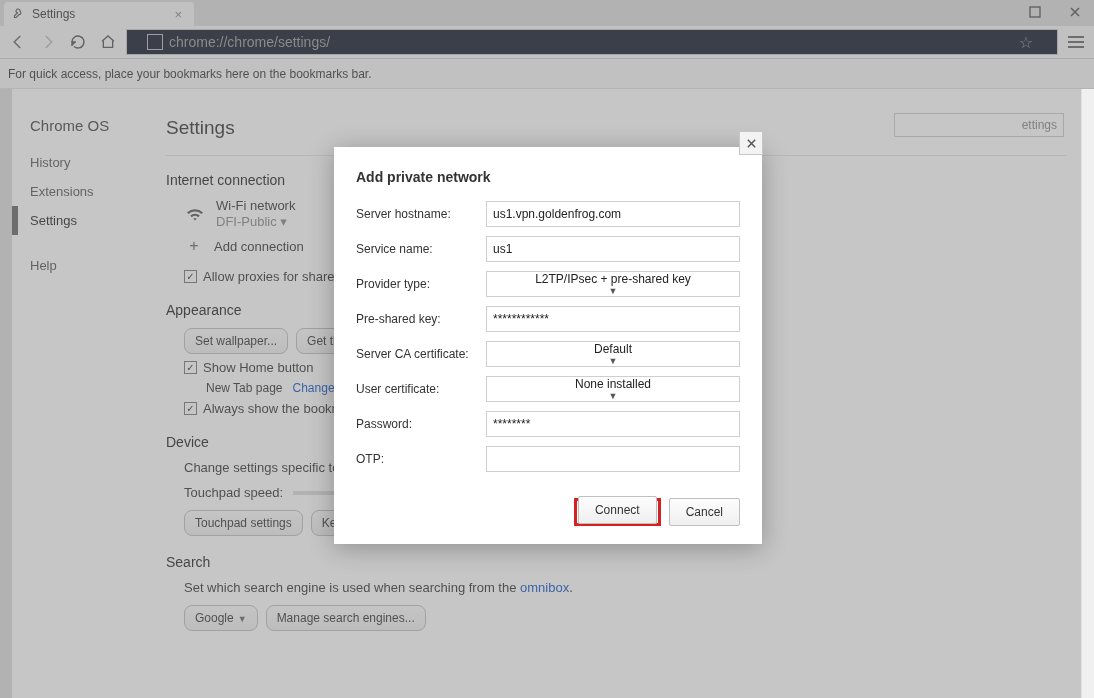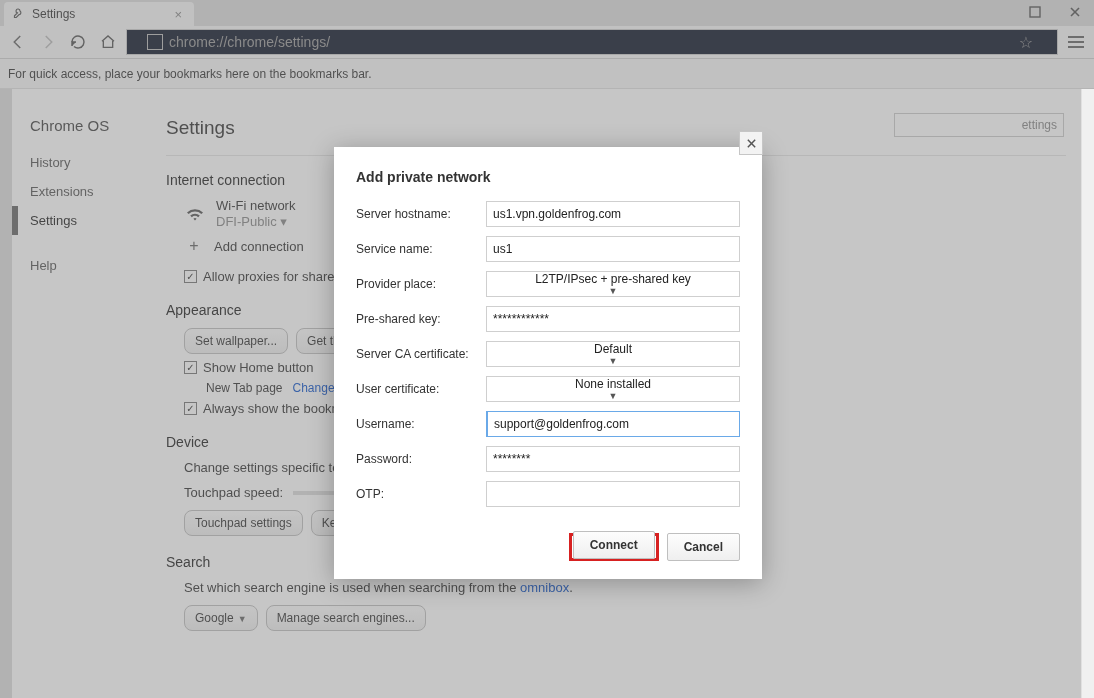--- a/index.html
+++ b/index.html
@@ -68,21 +68,21 @@
   .dialog h2 { font-size:14px; font-weight:bold; color:#333; margin-bottom:16px; }
   .dlg-close { position:absolute; top:-16px; right:-1px; width:24px; height:24px; border:1px solid #c6c6c6; background:#f3f3f3; display:flex; align-items:center; justify-content:center; cursor:pointer; color:#555; font-size:14px; }
   .form-row { display:flex; align-items:center; margin-bottom:9px; }
   .form-row label { width:130px; font-size:12px; color:#333; }
   .form-row .ctrl { flex:1; }
   .txt { width:100%; height:26px; border:1px solid #cfcfcf; padding:0 6px; font-size:12px; color:#222; }
   .txt.focus { border:1px solid #6aa9e8; border-left-width:2px; }
   .sel { width:100%; height:26px; border:1px solid #cfcfcf; padding:0 6px; font-size:12px; color:#222; display:flex; align-items:center; justify-content:space-between; cursor:pointer;flex-direction:column; }
   .sel .tri { font-size:9px; color:#555; }
   .dlg-btns { display:flex; justify-content:flex-end; gap:8px; margin-top:26px; }
-  .dlg-btn { border:1px solid #bfbfbf; background:linear-gradient(#fdfdfd,#efefef); padding:6px 16px; font-size:12px; border-radius:2px; cursor:pointer; color:#333;font-weight:bold; }
+  .dlg-btn { border:1px solid #bfbfbf; background:linear-gradient(#fdfdfd,#efefef); padding:6px 16px; font-size:12px; border-radius:2px; cursor:pointer; color:#333; }
   .highlight-box { border:3px solid #d72121; padding:1px; display:inline-block; }
 
   svg { display:block; }
 </style>
 </head>
 <body>
 
 <div class="win-frame">
 
   <div class="titlebar">
@@ -254,21 +254,21 @@
 
   <div class="form-row">
     <label>Server hostname:</label>
     <div class="ctrl"><input class="txt" value="us1.vpn.goldenfrog.com" style=""></div>
   </div>
   <div class="form-row">
     <label>Service name:</label>
     <div class="ctrl"><input class="txt" value="us1" style=""></div>
   </div>
   <div class="form-row">
-    <label>Provider place:</label>
+    <label>Provider type:</label>
     <div class="ctrl">
         <div class="sel">
           <span>L2TP/IPsec + pre-shared key</span>
           <span class="tri">▼</span>
         </div>
       </div>
   </div>
   <div class="form-row">
     <label>Pre-shared key:</label>
     <div class="ctrl"><input class="txt" value="************" style=""></div>
@@ -285,24 +285,20 @@
   <div class="form-row">
     <label>User certificate:</label>
     <div class="ctrl">
         <div class="sel">
           <span>None installed</span>
           <span class="tri">▼</span>
         </div>
       </div>
   </div>
   <div class="form-row">
-    <label>Username:</label>
-    <div class="ctrl"><input class="txt focus" value="support@goldenfrog.com" style=""></div>
-  </div>
-  <div class="form-row">
     <label>Password:</label>
     <div class="ctrl"><input class="txt" value="********" style=""></div>
   </div>
   <div class="form-row">
     <label>OTP:</label>
     <div class="ctrl"><input class="txt" value="" style=""></div>
   </div>
 
   <div class="dlg-btns">
     <span class="highlight-box">

